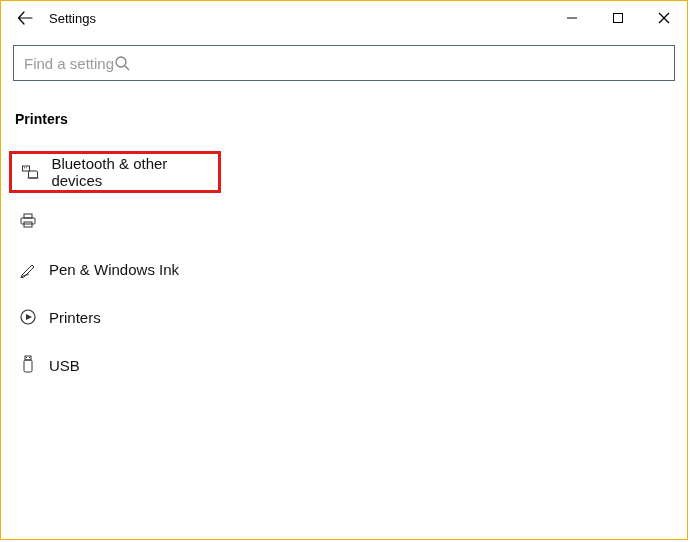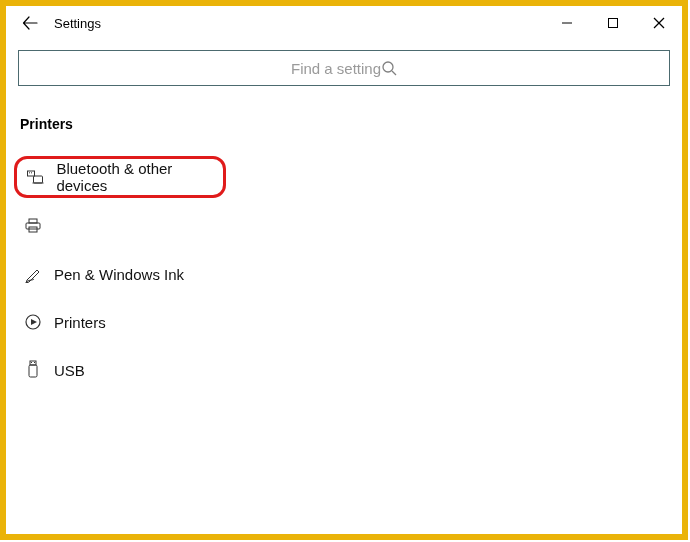--- a/index.html
+++ b/index.html
@@ -9,21 +9,21 @@
     height: 542px;
     font-family: "Segoe UI", Arial, sans-serif;
     background: #fff;
     color: #000;
     overflow: hidden;
     box-sizing: border-box;
   }
   .window {
     width: 688px;
     height: 540px;
-    border: 6px solid #eab308;
+    border: 1px solid #eab308;
     box-sizing: border-box;
     position: relative;
     background: #fff;
   }
   .titlebar {
     height: 34px;
     display: flex;
     align-items: center;
     justify-content: space-between;
   }
@@ -53,21 +53,21 @@
     justify-content: center;
   }
   .search-wrap {
     margin: 10px 12px 0 12px;
   }
   .search-box {
     border: 1.5px solid #4c6a6f;
     height: 34px;
     display: flex;
     align-items: center;
-    justify-content: center;
+    justify-content: flex-start;
     padding: 0 10px;
   }
   .search-placeholder {
     color: #9a9a9a;
     font-size: 15px;
   }
   .section-header {
     margin: 30px 0 0 14px;
     font-size: 14px;
     font-weight: 600;
@@ -76,21 +76,20 @@
     margin-top: 24px;
     padding-left: 8px;
   }
   .list-item {
     display: flex;
     align-items: center;
     height: 44px;
     padding-left: 8px;
     box-sizing: border-box;
     margin-bottom: 4px;
-    border-radius: 13px;
   }
   .list-item.highlighted {
     border: 3px solid #e01b1b;
     width: 212px;
     height: 42px;
     box-sizing: border-box;
     margin-bottom: 6px;
   }
   .li-icon {
     width: 22px;

